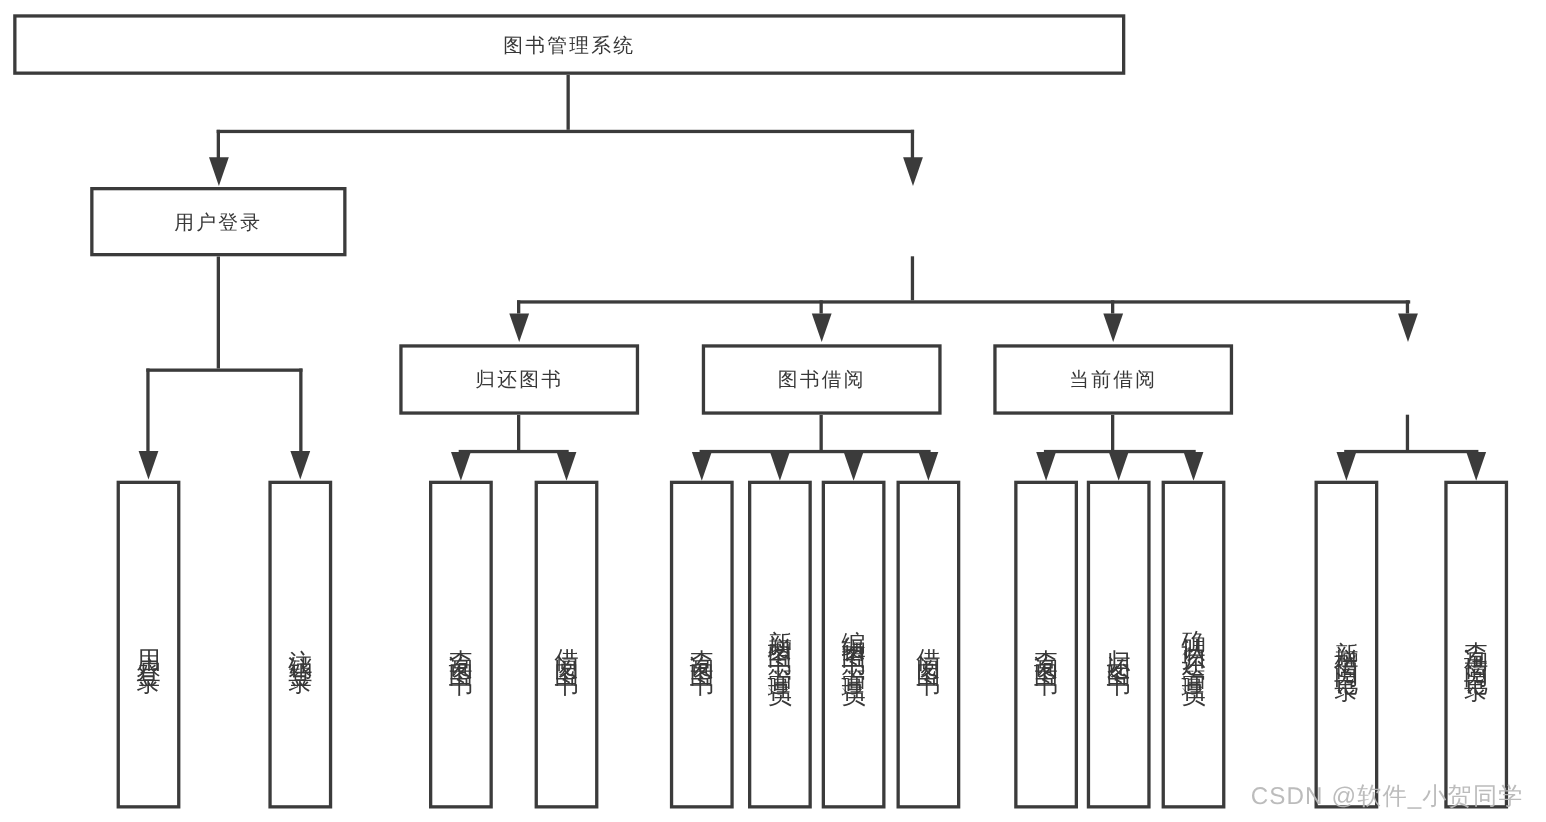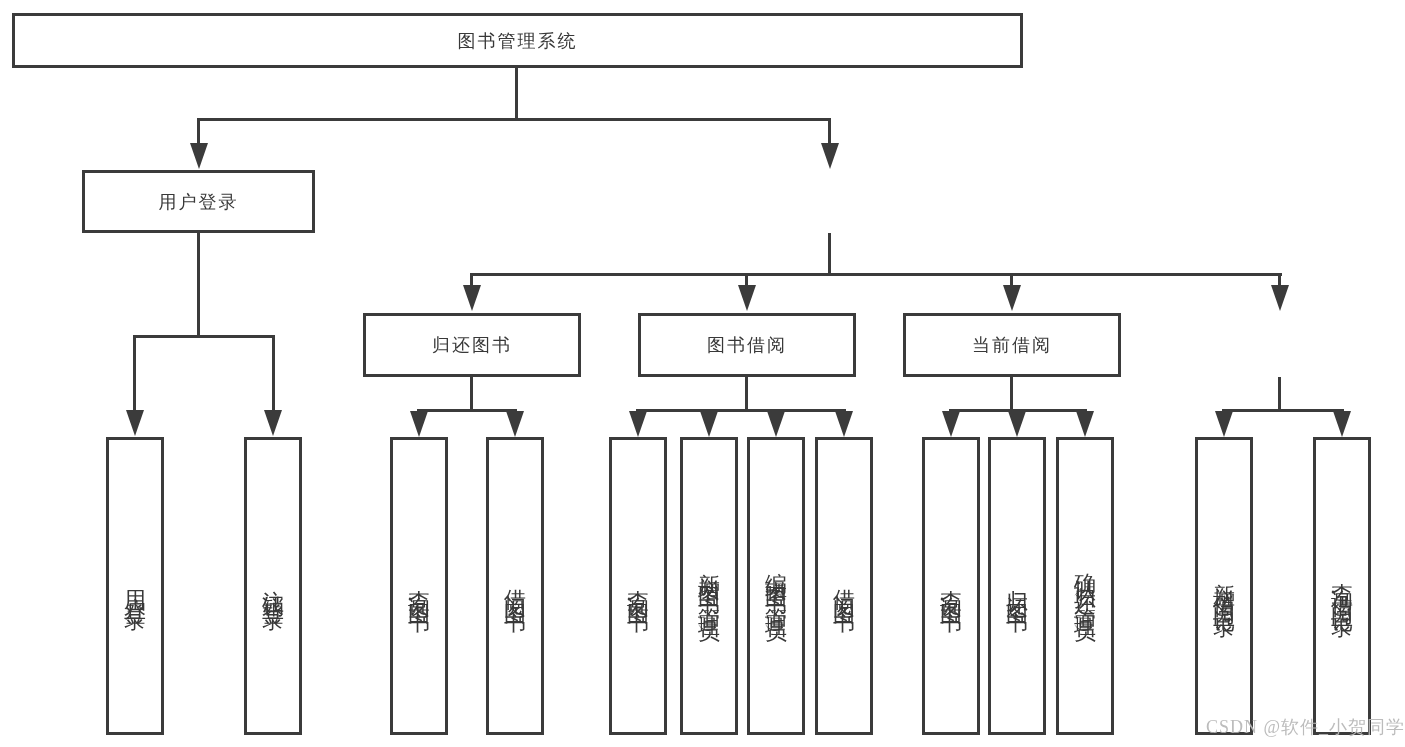--- a/index.html
+++ b/index.html
@@ -36,28 +36,27 @@
   }
   .line{position:absolute;background:var(--line);}
   .arrow{
     position:absolute;width:0;height:0;
     border-left:9px solid transparent;
     border-right:9px solid transparent;
     border-top:26px solid var(--line);
   }
   .watermark{
     position:absolute;
-    right:0;bottom:8px;
-    font-size:18px;
+    right:20px;bottom:8px;
+    font-size:22px;
     color:var(--watermark);
     opacity:.95;
     z-index:10;
     letter-spacing:1px;
     white-space:nowrap;
-    font-family:Liberation Serif, serif;
   }
 </style>
 </head>
 <body>
 
 <div class="canvas">
 
   <div>
 
     <div class="line" style="left:515px;top:68px;width:3px;height:50px"></div>

